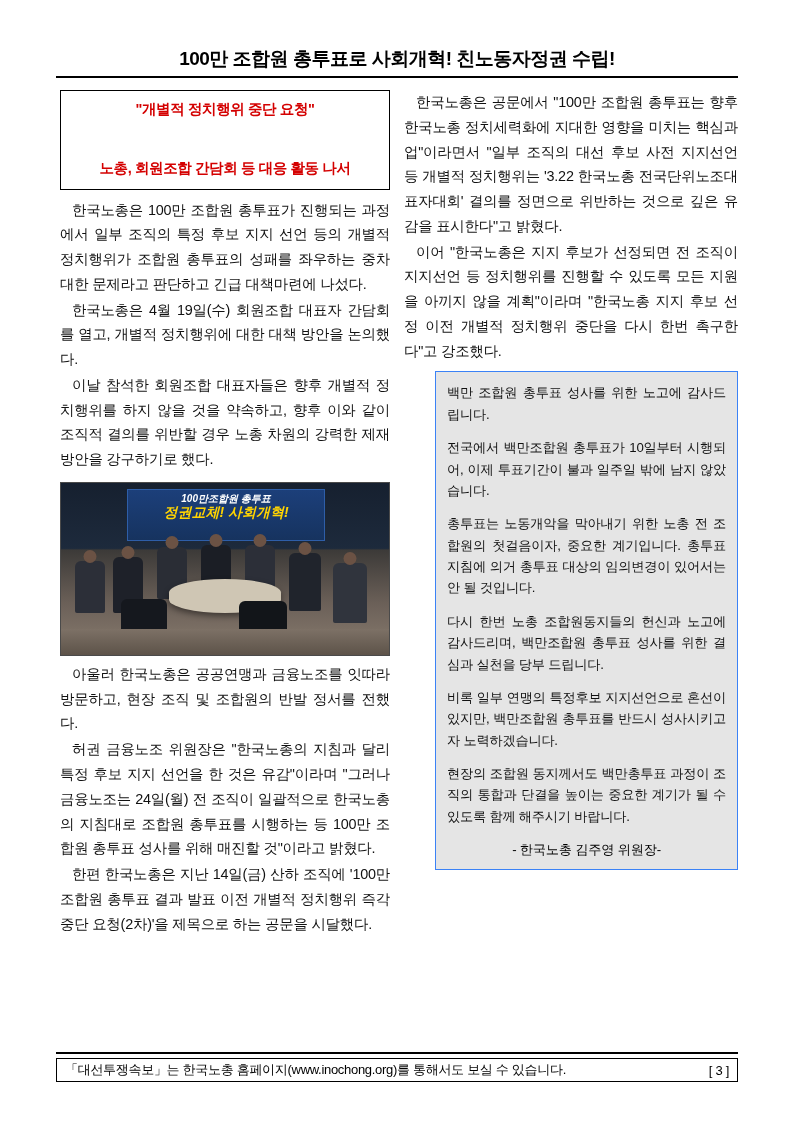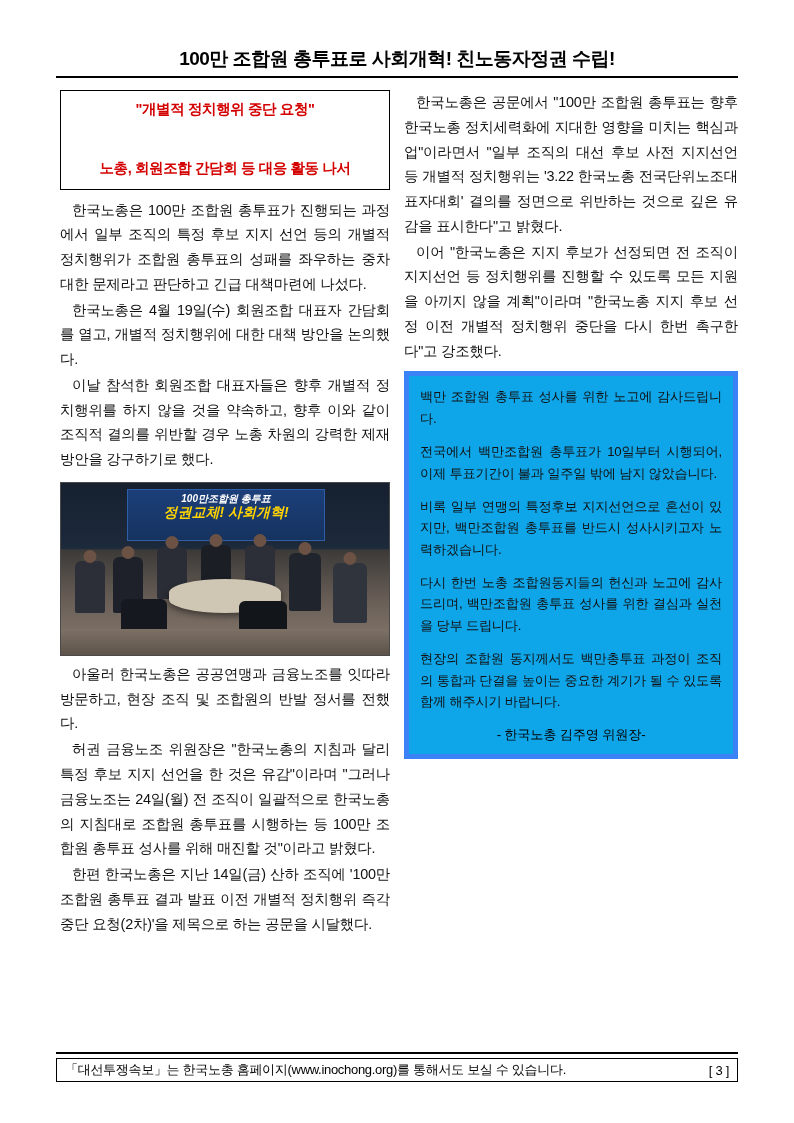--- a/index.html
+++ b/index.html
@@ -176,24 +176,25 @@
   .p8 { left: 60px;  top: 116px; width: 46px; height: 54px; background:#15181e; }
   .p9 { left: 178px; top: 118px; width: 48px; height: 54px; background:#121519; }
   .sofa {
     position: absolute;
     left: 0; bottom: 0;
     width: 100%; height: 26px;
     background: linear-gradient(to bottom,#7d7166,#5d5349);
   }
   
   .statement-box {
-    border: 5px solid #3b82f6;
+    border: 1px solid #3b82f6;
     padding: 10px 11px 10px 11px;
     margin-top: 8px;
-    background: #0ea5e9;
+    background: #e5e5e5;
+    margin-left: 31px;
   }
   .statement-para {
     font-size: 13.2px;
     line-height: 1.62;
     margin: 0 0 12px 0;
     text-align: justify;
     letter-spacing: -0.2px;
     color: #111;
   }
   .statement-para:last-of-type { margin-bottom: 0; }
@@ -287,22 +288,23 @@
     <p class="body-para">한편 한국노총은 지난 14일(금) 산하 조직에 '100만 조합원 총투표 결과 발표 이전 개별적 정치행위 즉각 중단 요청(2차)'을 제목으로 하는 공문을 시달했다.</p>
   </div>
 
   <div class="col-right">
     <p class="body-para first-para">한국노총은 공문에서 "100만 조합원 총투표는 향후 한국노총 정치세력화에 지대한 영향을 미치는 핵심과업"이라면서 "일부 조직의 대선 후보 사전 지지선언 등 개별적 정치행위는 '3.22 한국노총 전국단위노조대표자대회' 결의를 정면으로 위반하는 것으로 깊은 유감을 표시한다"고 밝혔다.</p>
     <p class="body-para">이어 "한국노총은 지지 후보가 선정되면 전 조직이 지지선언 등 정치행위를 진행할 수 있도록 모든 지원을 아끼지 않을 계획"이라며 "한국노총 지지 후보 선정 이전 개별적 정치행위 중단을 다시 한번 촉구한다"고 강조했다.</p>
 
     <div class="statement-box">
       <p class="statement-para">백만 조합원 총투표 성사를 위한 노고에 감사드립니다.</p>
       <p class="statement-para">전국에서 백만조합원 총투표가 10일부터 시행되어, 이제 투표기간이 불과 일주일 밖에 남지 않았습니다.</p>
+      <p class="statement-para">총투표는 노동개악을 막아내기 위한 노총 전 조합원의 첫걸음이자, 중요한 계기입니다. 총투표 지침에 의거 총투표 대상의 임의변경이 있어서는 안 될 것입니다.</p>
+      <p class="statement-para">다시 한번 노총 조합원동지들의 헌신과 노고에 감사드리며, 백만조합원 총투표 성사를 위한 결심과 실천을 당부 드립니다.</p>
       <p class="statement-para">비록 일부 연맹의 특정후보 지지선언으로 혼선이 있지만, 백만조합원 총투표를 반드시 성사시키고자 노력하겠습니다.</p>
-      <p class="statement-para">다시 한번 노총 조합원동지들의 헌신과 노고에 감사드리며, 백만조합원 총투표 성사를 위한 결심과 실천을 당부 드립니다.</p>
       <p class="statement-para">현장의 조합원 동지께서도 백만총투표 과정이 조직의 통합과 단결을 높이는 중요한 계기가 될 수 있도록 함께 해주시기 바랍니다.</p>
       <div class="statement-sign">- 한국노총 김주영 위원장-</div>
     </div>
   </div>
 
   <div class="footer-rule"></div>
   <div class="footer">
     <span class="footer-text">「대선투쟁속보」는 한국노총 홈페이지(www.inochong.org)를 통해서도 보실 수 있습니다.</span>
     <span class="footer-page">[ 3 ]</span>
   </div>

